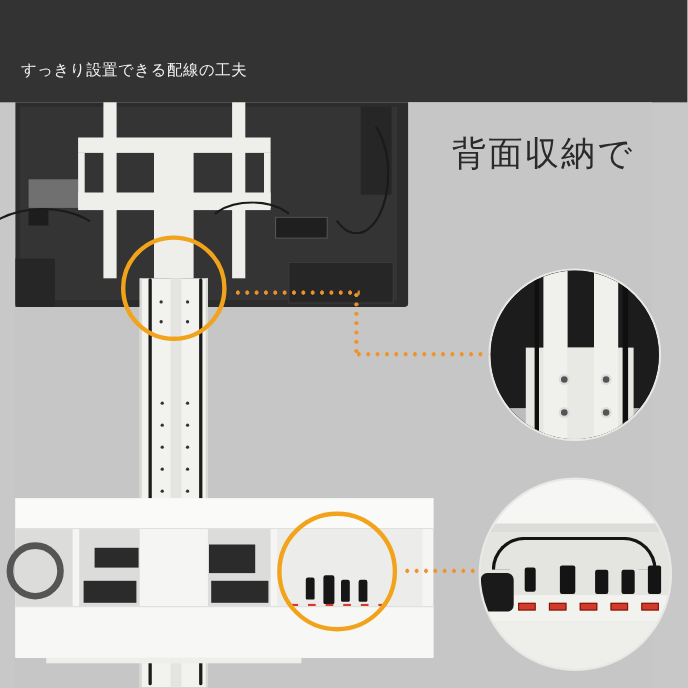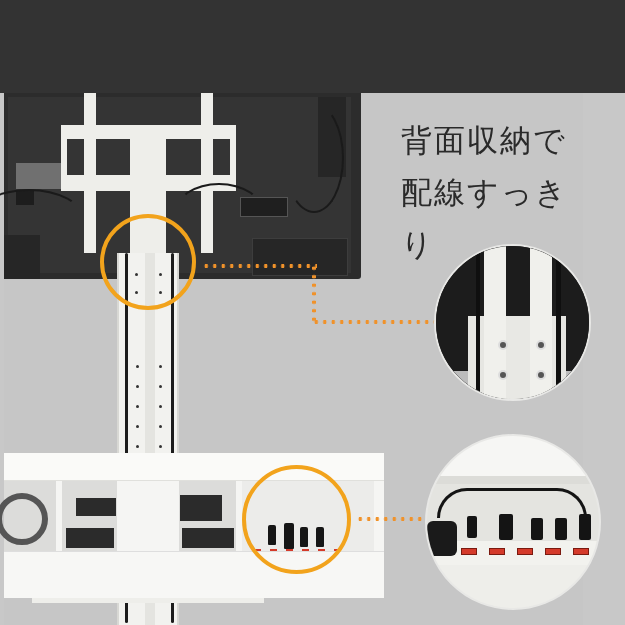--- a/index.html
+++ b/index.html
@@ -3,21 +3,21 @@
 <meta charset="utf-8">
 <style>
   * { margin:0; padding:0; box-sizing:border-box; }
   html, body { width:625px; height:625px; overflow:hidden; background:#c8c8c8; }
   body { position:relative; font-family:"DejaVu Sans", sans-serif; }
 
   .header { position:absolute; left:0; top:0; width:625px; height:93px; background:#333333; }
   .header-title { position:absolute; left:18px; top:13px; color:#ffffff; font-family:"DejaVu Sans", sans-serif; font-size:33px; letter-spacing:3px; font-weight:500; line-height:36px; }
   .header-sub { position:absolute; left:19px; top:54px; color:#f2f2f2; font-size:14px; letter-spacing:0.5px; line-height:20px; }
 
-  .scene { position:absolute; left:4px; top:93px; width:579px; height:532px; background:#c6c6c6; }
+  .scene { position:absolute; left:14px; top:93px; width:579px; height:532px; background:#c6c6c6; }
 
   
   .tv { position:absolute; left:0; top:0; width:357px; height:186px; background:#2c2c2c; border-radius:0 0 3px 3px; }
   .tv-inner { position:absolute; left:4px; top:4px; right:10px; bottom:6px; background:#343434; }
   .tv-label { position:absolute; left:12px; top:70px; width:45px; height:26px; background:#8a8a8a; opacity:.7; }
   .tv-label2 { position:absolute; left:12px; top:98px; width:18px; height:14px; background:#1d1d1d; }
   .tv-ports { position:absolute; left:236px; top:104px; width:48px; height:20px; background:#1f1f1f; border:1px solid #555; }
   .tv-ports2 { position:absolute; left:314px; top:4px; width:28px; height:80px; background:#262626; }
   .tv-bottom-panel { position:absolute; left:248px; top:145px; width:96px; height:38px; background:#262626; border:1px solid #3d3d3d; }
   .tv-left-panel { position:absolute; left:0; top:142px; width:36px; height:44px; background:#262626; }
@@ -51,20 +51,21 @@
   .zoom-circle { position:absolute; border-radius:50%; overflow:hidden; border:2px solid #e8e8e6; }
   .zc1 { left:430px; top:151px; width:157px; height:157px; background:#1e1e1e; }
   .zc2 { left:421px; top:341px; width:176px; height:176px; background:#e9e9e6; }
 
   .side-text { position:absolute; left:397px; top:21px; color:#2a2a2a; font-family:"DejaVu Serif", serif; font-size:31px; line-height:52px; letter-spacing:2px; }
 </style>
 </head>
 <body>
 
 <header class="header">
+  <div class="header-sub">すっきり設置できる配線の工夫</div>
 </header>
 
 <div class="scene">
 
   <div class="tv">
     <div class="tv-inner"></div>
     <div class="tv-label"></div>
     <div class="tv-label2"></div>
     <div class="tv-ports"></div>
     <div class="tv-ports2"></div>
@@ -167,15 +168,14 @@
     <div style="position:absolute;left:34px;top:112px;width:16px;height:7px;background:#d43a2a;border:1px solid #7a1a10;"></div>
     <div style="position:absolute;left:62px;top:112px;width:16px;height:7px;background:#d43a2a;border:1px solid #7a1a10;"></div>
     <div style="position:absolute;left:90px;top:112px;width:16px;height:7px;background:#d43a2a;border:1px solid #7a1a10;"></div>
     <div style="position:absolute;left:118px;top:112px;width:16px;height:7px;background:#d43a2a;border:1px solid #7a1a10;"></div>
     <div style="position:absolute;left:146px;top:112px;width:16px;height:7px;background:#d43a2a;border:1px solid #7a1a10;"></div>
     <div style="position:absolute;left:0;top:85px;width:30px;height:35px;background:#1a1a1a;border-radius:6px;"></div>
   </div>
 
   <div class="side-text">
     <div>背面収納で</div>
-    <div>配線すっきり</div>
   </div>
 </div>
 
 </body></html>

